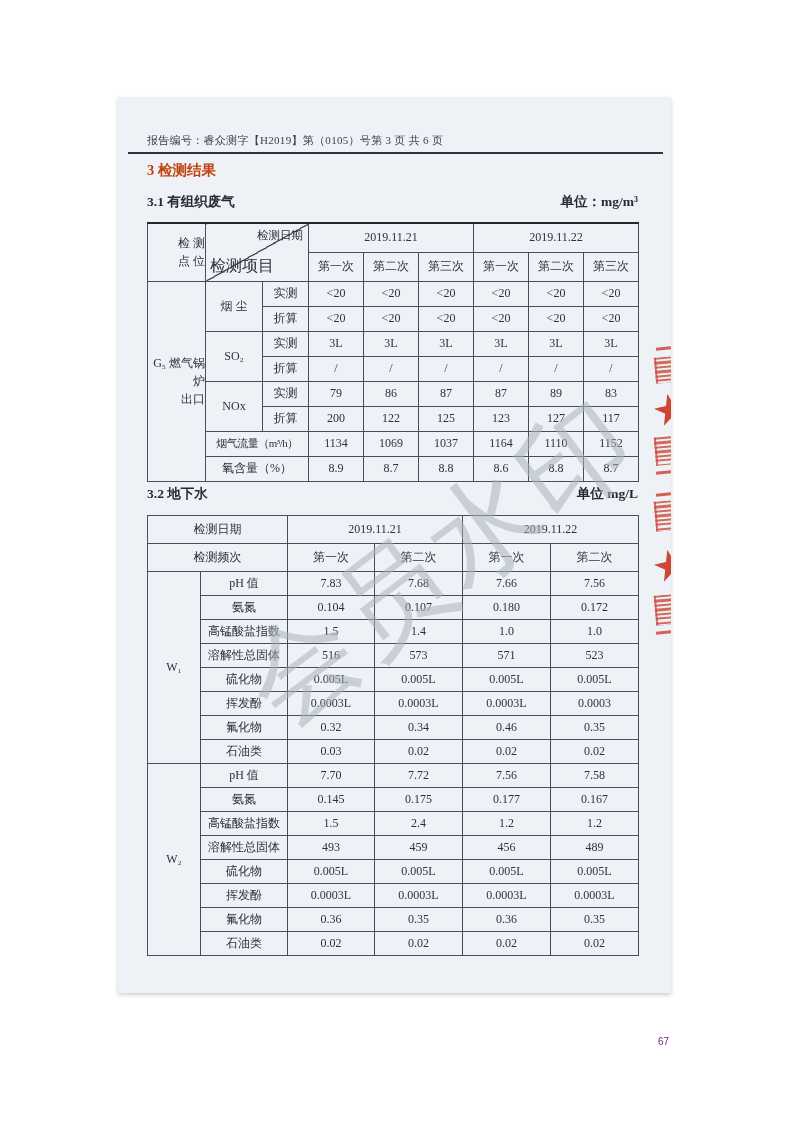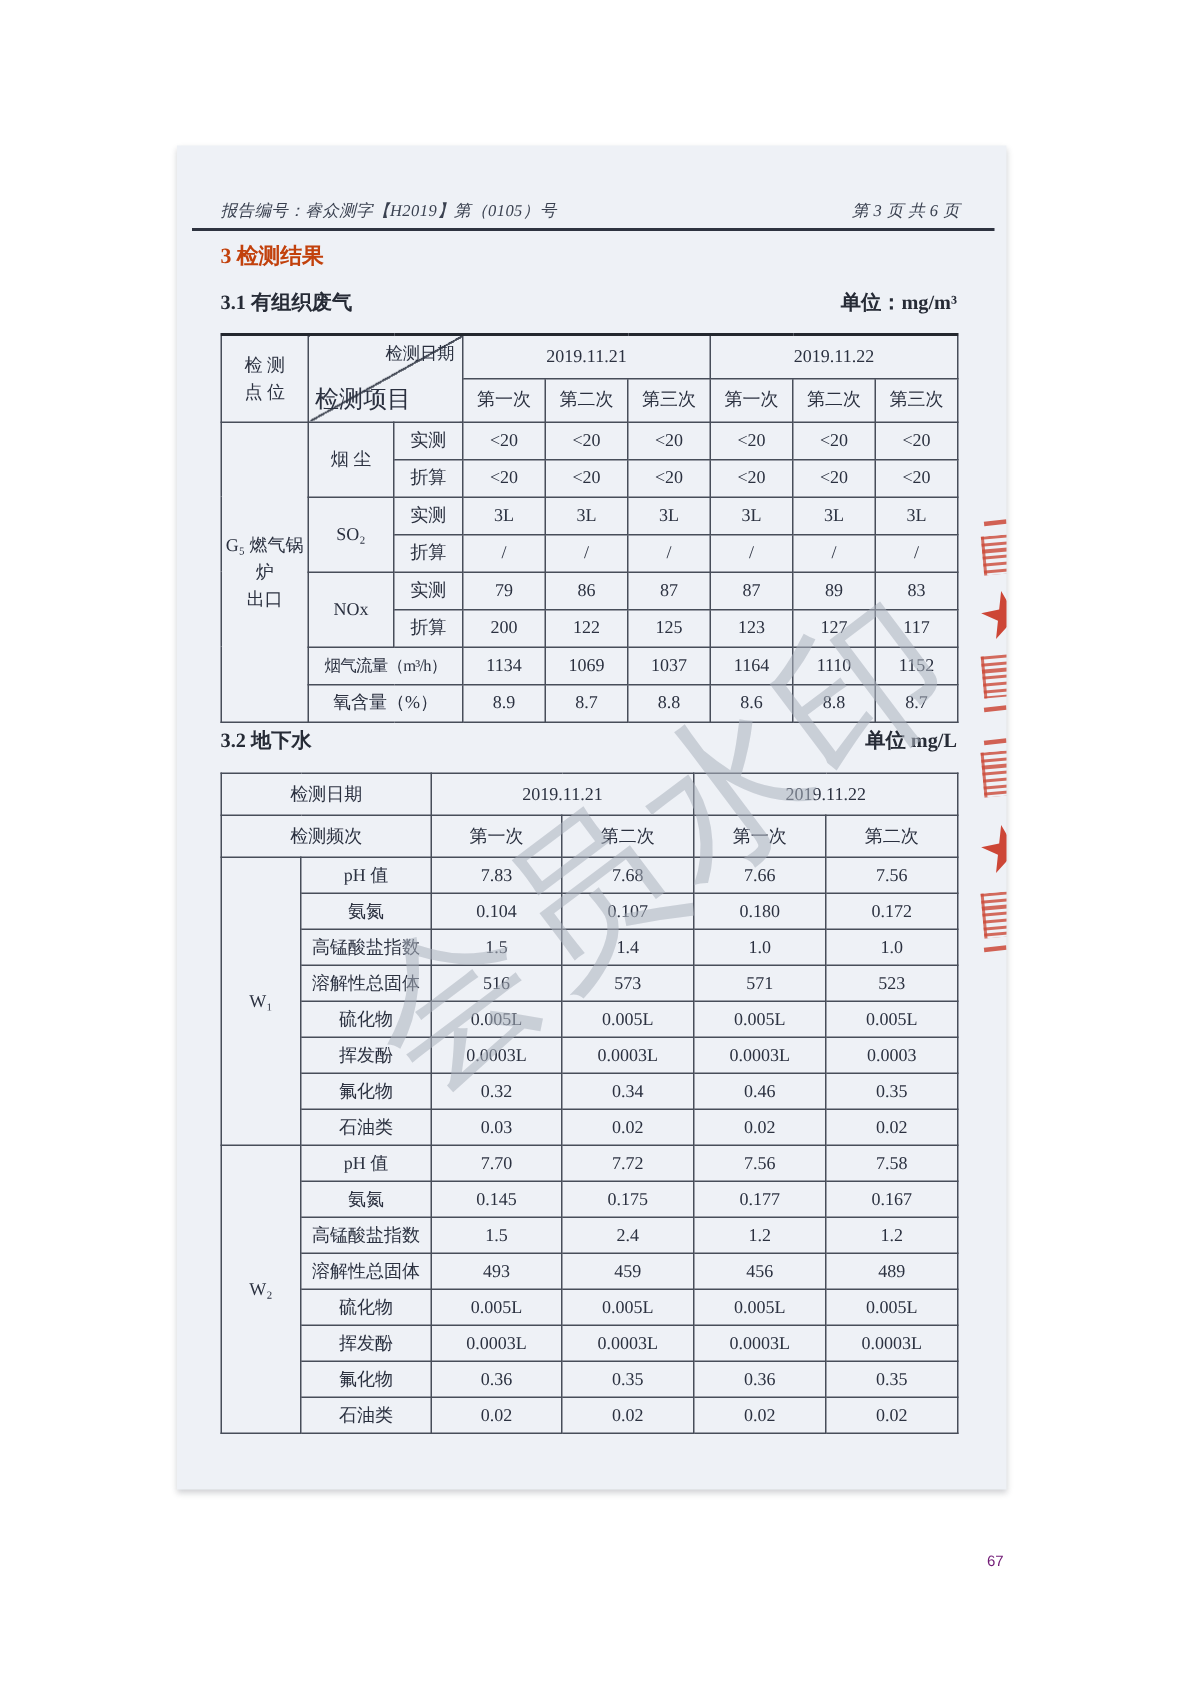--- a/index.html
+++ b/index.html
@@ -1,39 +1,39 @@
 <!DOCTYPE html>
 <html><head>
 <meta charset="utf-8">
 <style>
   html,body{margin:0;padding:0;}
   body{background:#ffffff;font-family:"Liberation Serif","DejaVu Serif",serif;}
   .screen{position:relative;width:793px;height:1122px;background:#ffffff;overflow:hidden;}
   .sheet{position:absolute;left:118px;top:97px;width:553px;height:896px;background:#eef1f6;
          overflow:hidden;box-shadow:0 2px 4px rgba(40,45,60,.22);}
-  .hdr-row{position:absolute;left:29px;right:31px;top:36px;display:flex;justify-content:space-between;
-           font-size:11px;color:#3a4150;letter-spacing:.3px;font-style:italic;}
+  .hdr-row{position:absolute;left:29px;right:31px;top:36px;display:flex;
+           font-size:11px;color:#3a4150;letter-spacing:.3px;}
   .hdr-rule{position:absolute;left:10px;right:8px;top:55px;height:2px;background:#2e3340;}
   .sec-title{position:absolute;left:29px;top:64px;font-size:14.5px;font-weight:bold;color:#c2410c;}
   .sub-row{position:absolute;left:29px;right:33px;display:flex;justify-content:space-between;
            font-size:13.5px;font-weight:bold;color:#262b36;}
   .sub1{top:96px;align-items:flex-end;} .sub2{top:388px;text-align:center;}
   table{position:absolute;border-collapse:collapse;table-layout:fixed;}
   th,td{border:1px solid #474d59;padding:0;text-align:center;vertical-align:middle;
         font-weight:normal;font-size:12px;color:#2b3140;overflow:hidden;}
   .t1{left:29px;top:125px;width:491px;border-top:2.5px solid #23272e;}
   .t2{left:29px;top:418px;width:491px;border-top:1.5px solid #2e3340;}
   .t1 tr.hrow{height:29px;} .t1 tr.brow{height:25px;}
   .t2 tr.hrow{height:28px;} .t2 tr.brow{height:24px;}
   .diag{position:relative;background:
         linear-gradient(to bottom right,transparent calc(50% - 0.7px),#474d59 calc(50% - 0.7px),
         #474d59 calc(50% + 0.7px),transparent calc(50% + 0.7px));}
   .diag .tr-lab{position:absolute;top:4px;right:5px;font-size:11.5px;}
   .diag .bl-lab{position:absolute;bottom:4px;left:4px;font-size:16px;}
-  .two-line div{line-height:1.5;}
+  .two-line div{line-height:1.5;text-align:right;}
   .small-lab{font-size:11px;letter-spacing:-0.5px;margin-top:24px;}
   .watermark{position:absolute;left:42px;top:405px;width:560px;height:120px;z-index:30;
              display:flex;align-items:center;justify-content:center;
              font-size:110px;letter-spacing:4px;color:rgba(172,178,190,0.55);
              transform:rotate(-37deg);pointer-events:none;white-space:nowrap;}
   .stamp{position:absolute;right:0;width:26px;z-index:20;}
   .stampA{top:248px;height:132px;} .stampB{top:396px;height:148px;}
   .s-bar{position:absolute;right:0;width:15px;height:3px;background:rgba(203,72,55,.85);transform:rotate(-6deg);}
   .s-char{position:absolute;right:-2px;width:16px;
           background:repeating-linear-gradient(180deg,rgba(203,72,55,.8) 0 2px,transparent 2px 4.5px);

